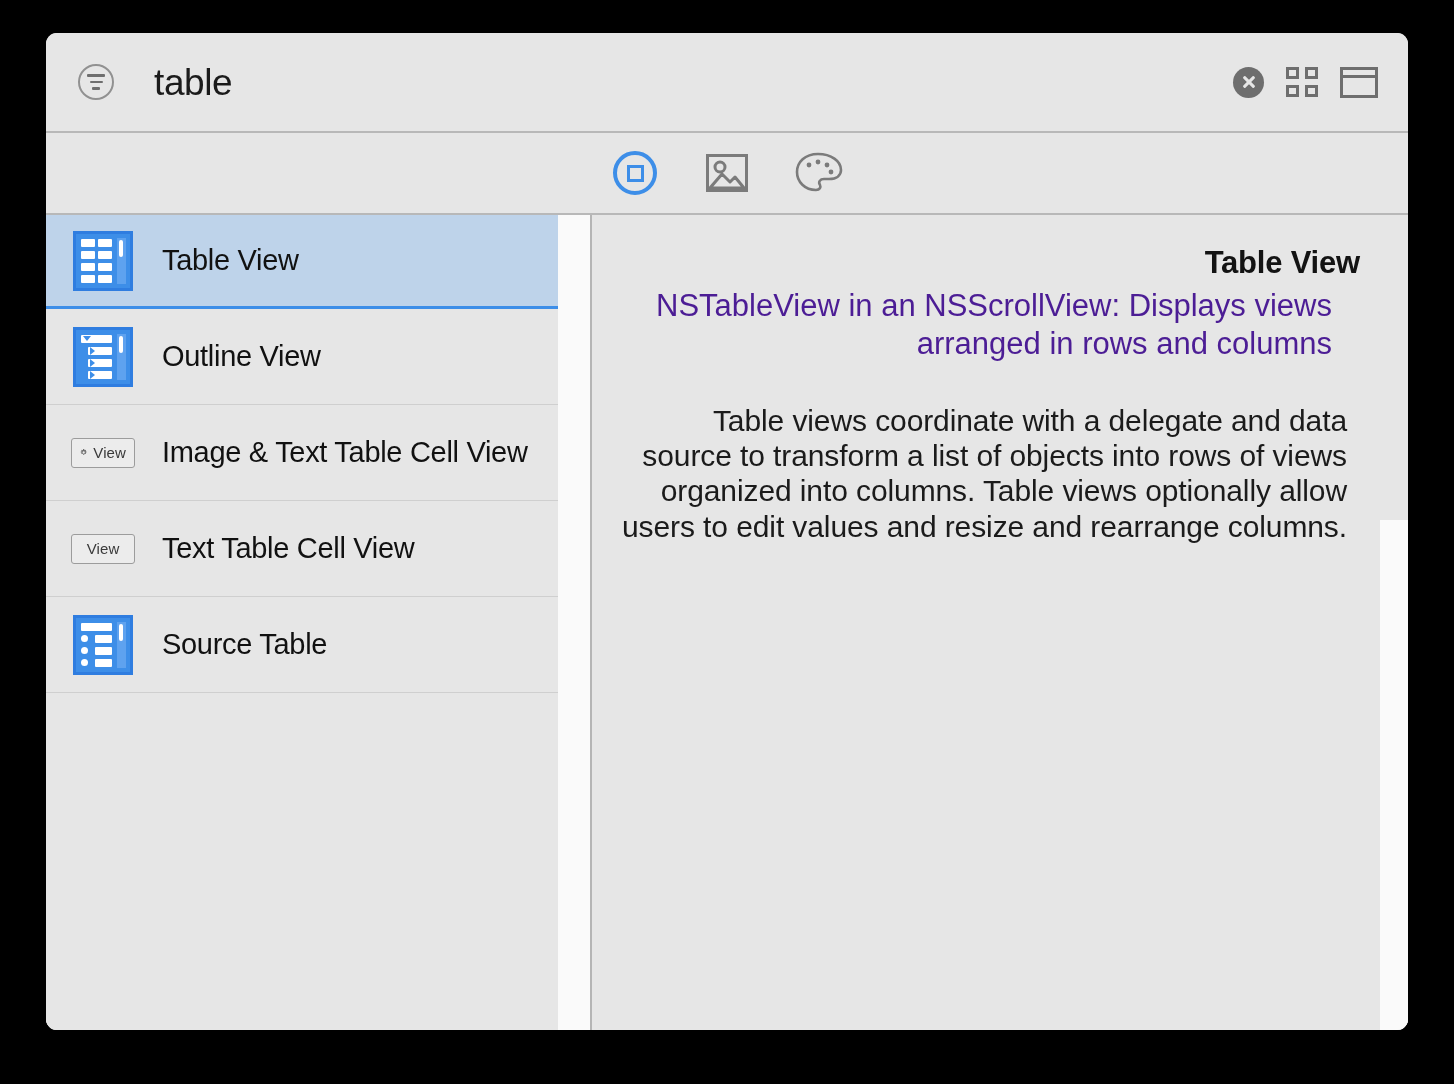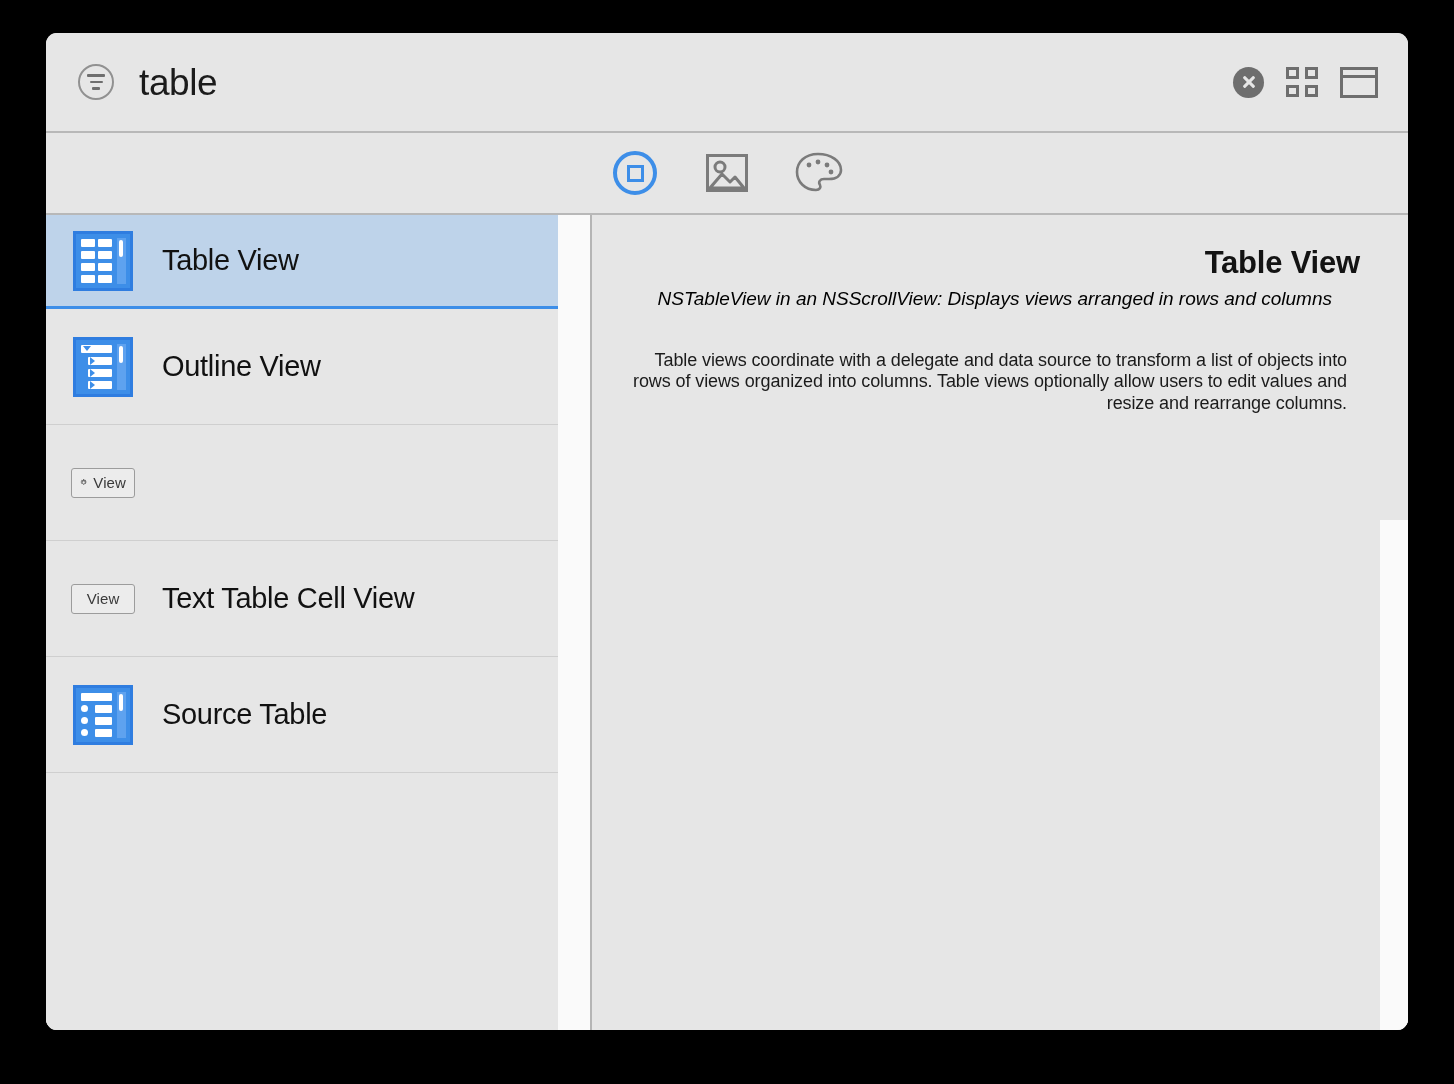--- a/index.html
+++ b/index.html
@@ -56,21 +56,21 @@
     display: block;
     background: #6e6e6e;
     height: 2.5px;
     border-radius: 1px;
   }
   .filter-icon i:nth-child(1) { width: 18px; }
   .filter-icon i:nth-child(2) { width: 13px; }
   .filter-icon i:nth-child(3) { width: 8px; }
 
   .search-text {
-    margin-left: 25px;
+    margin-left: 40px;
     font-size: 37px;
     color: #1b1b1b;
     letter-spacing: -0.4px;
     line-height: 1;
     font-weight: 400;
     white-space: nowrap;
   }
   .search-text:empty::before { content: attr(data-placeholder); color:#9a9a9a; }
 
   .titlebar-right {
@@ -181,21 +181,21 @@
   }
 
   
   .sidebar {
     width: 512px;
     flex: 0 0 512px;
     background: #e6e6e6;
     overflow: hidden;
   }
   .row {
-    height: 116px;
+    height: 96px;
     display: flex;
     align-items: center;
     padding-left: 26px;
     box-sizing: border-box;
     border-bottom: 1px solid #cfcfcf;
     cursor: default;
     background: transparent;
   }
   .row.selected {
     background: #bed3ea;
@@ -326,29 +326,28 @@
   }
   .detail h1 {
     margin: 0;
     font-size: 31px;
     font-weight: bold;
     color: #131313;
     letter-spacing: -0.2px;
   }
   .detail .subtitle {
     margin: 6px 0 0 0;
-    font-size: 19px;
-    color: #000000;
+    font-size: 31px;
+    color: #4c1d95;
     line-height: 1.22;
     max-width: 710px;
-    font-style: italic;
   }
   .detail .bodytext {
     margin: 40px 0 0 0;
-    font-size: 18px;
+    font-size: 30px;
     color: #1b1b1b;
     line-height: 1.18;
     max-width: 725px;
     letter-spacing: -0.1px;
   }
 
   
   .right-strip {
     position: absolute;
     right: 0;
@@ -472,20 +471,21 @@
       <div class="row">
         <div class="thumb">
           <span class="view-badge">
             <svg class="gear-glyph" width="17" height="17" viewBox="0 0 20 20">
               <path fill="#6b6b6b" d="M10 0.8 l1.5 0 0.5 2.3 1.6 0.7 2-1.3 1.1 1.1 -1.3 2 0.7 1.6 2.3 0.5 0 1.5 -2.3 0.5 -0.7 1.6 1.3 2 -1.1 1.1 -2-1.3 -1.6 0.7 -0.5 2.3 -1.5 0 -1.5 0 -0.5-2.3 -1.6-0.7 -2 1.3 -1.1-1.1 1.3-2 -0.7-1.6 -2.3-0.5 0-1.5 2.3-0.5 0.7-1.6 -1.3-2 1.1-1.1 2 1.3 1.6-0.7 0.5-2.3 z"></path>
               <circle cx="10" cy="10" r="3.1" fill="#ececec"></circle>
             </svg>
             <span class="bl">View</span>
           </span>
         </div>
+        <div class="label">Image &amp; Text Table Cell View</div>
       </div>
 
       <div class="row">
         <div class="thumb">
           <span class="view-badge">
             <span class="bl">View</span>
           </span>
         </div>
         <div class="label">Text Table Cell View</div>
       </div>

